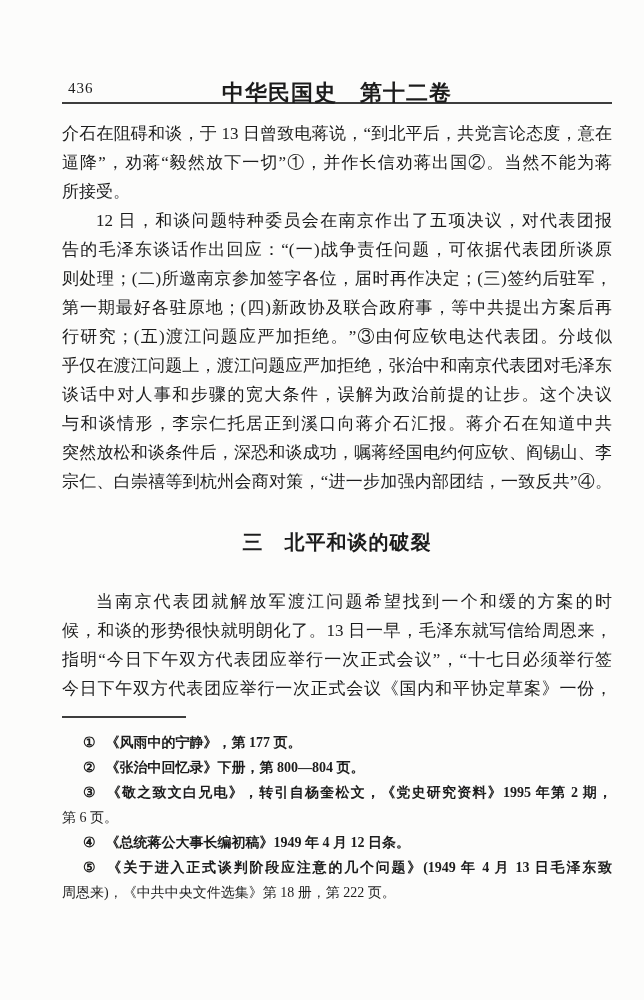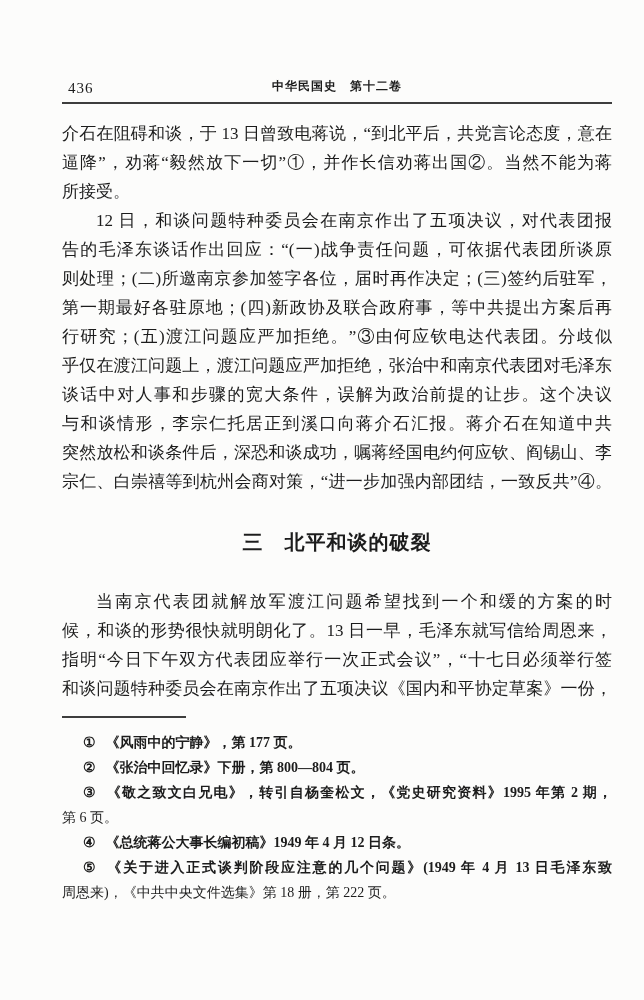--- a/index.html
+++ b/index.html
@@ -14,21 +14,21 @@
     font-family: "Liberation Serif", "DejaVu Serif", serif;
     overflow: hidden;
   }
   .page-header { position: relative; height: 22px; }
   .page-num {
     position: absolute; left: 6px; top: 2px;
     font-size: 15px; letter-spacing: 1px;
   }
   .run-title {
     display: block; text-align: center;
-    font-size: 12px; font-weight: 700; letter-spacing: 1px;
+    font-size: 22px; font-weight: 700; letter-spacing: 1px;
   }
   .header-rule { border-bottom: 2px solid var(--rule, #3d3d3d); margin-top: 2px; }
 
   .body { margin-top: 15px; font-size: 17px; }
   .para { margin: 0; }
   .line {
     line-height: 29px;
     text-align: justify;
     text-align-last: justify;
   }
@@ -85,21 +85,21 @@
         <div class="line">谈话中对人事和步骤的宽大条件，误解为政治前提的让步。这个决议</div>
         <div class="line">与和谈情形，李宗仁托居正到溪口向蒋介石汇报。蒋介石在知道中共</div>
         <div class="line">突然放松和谈条件后，深恐和谈成功，嘱蒋经国电约何应钦、阎锡山、李</div>
         <div class="line">宗仁、白崇禧等到杭州会商对策，“进一步加强内部团结，一致反共”④。</div>
       </div>
       <div class="heading">三　北平和谈的破裂</div>
       <div class="para">
         <div class="line indent">当南京代表团就解放军渡江问题希望找到一个和缓的方案的时</div>
         <div class="line">候，和谈的形势很快就明朗化了。13 日一早，毛泽东就写信给周恩来，</div>
         <div class="line">指明“今日下午双方代表团应举行一次正式会议”，“十七日必须举行签</div>
-        <div class="line">和谈问题特种委员会在南京作出了五项决议《国内和平协定草案》一份，</div>
+        <div class="line">今日下午双方代表团应举行一次正式会议《国内和平协定草案》一份，</div>
       </div>
     </main>
 
   <div class="fn-rule"></div>
   <section class="footnotes">
       <div class="footnote">
         <div class="fn-line end first"><span class="fn-marker">①</span><span class="fn-text">《风雨中的宁静》，第 177 页。</span></div>
       </div>
       <div class="footnote">
         <div class="fn-line end first"><span class="fn-marker">②</span><span class="fn-text">《张治中回忆录》下册，第 800—804 页。</span></div>

